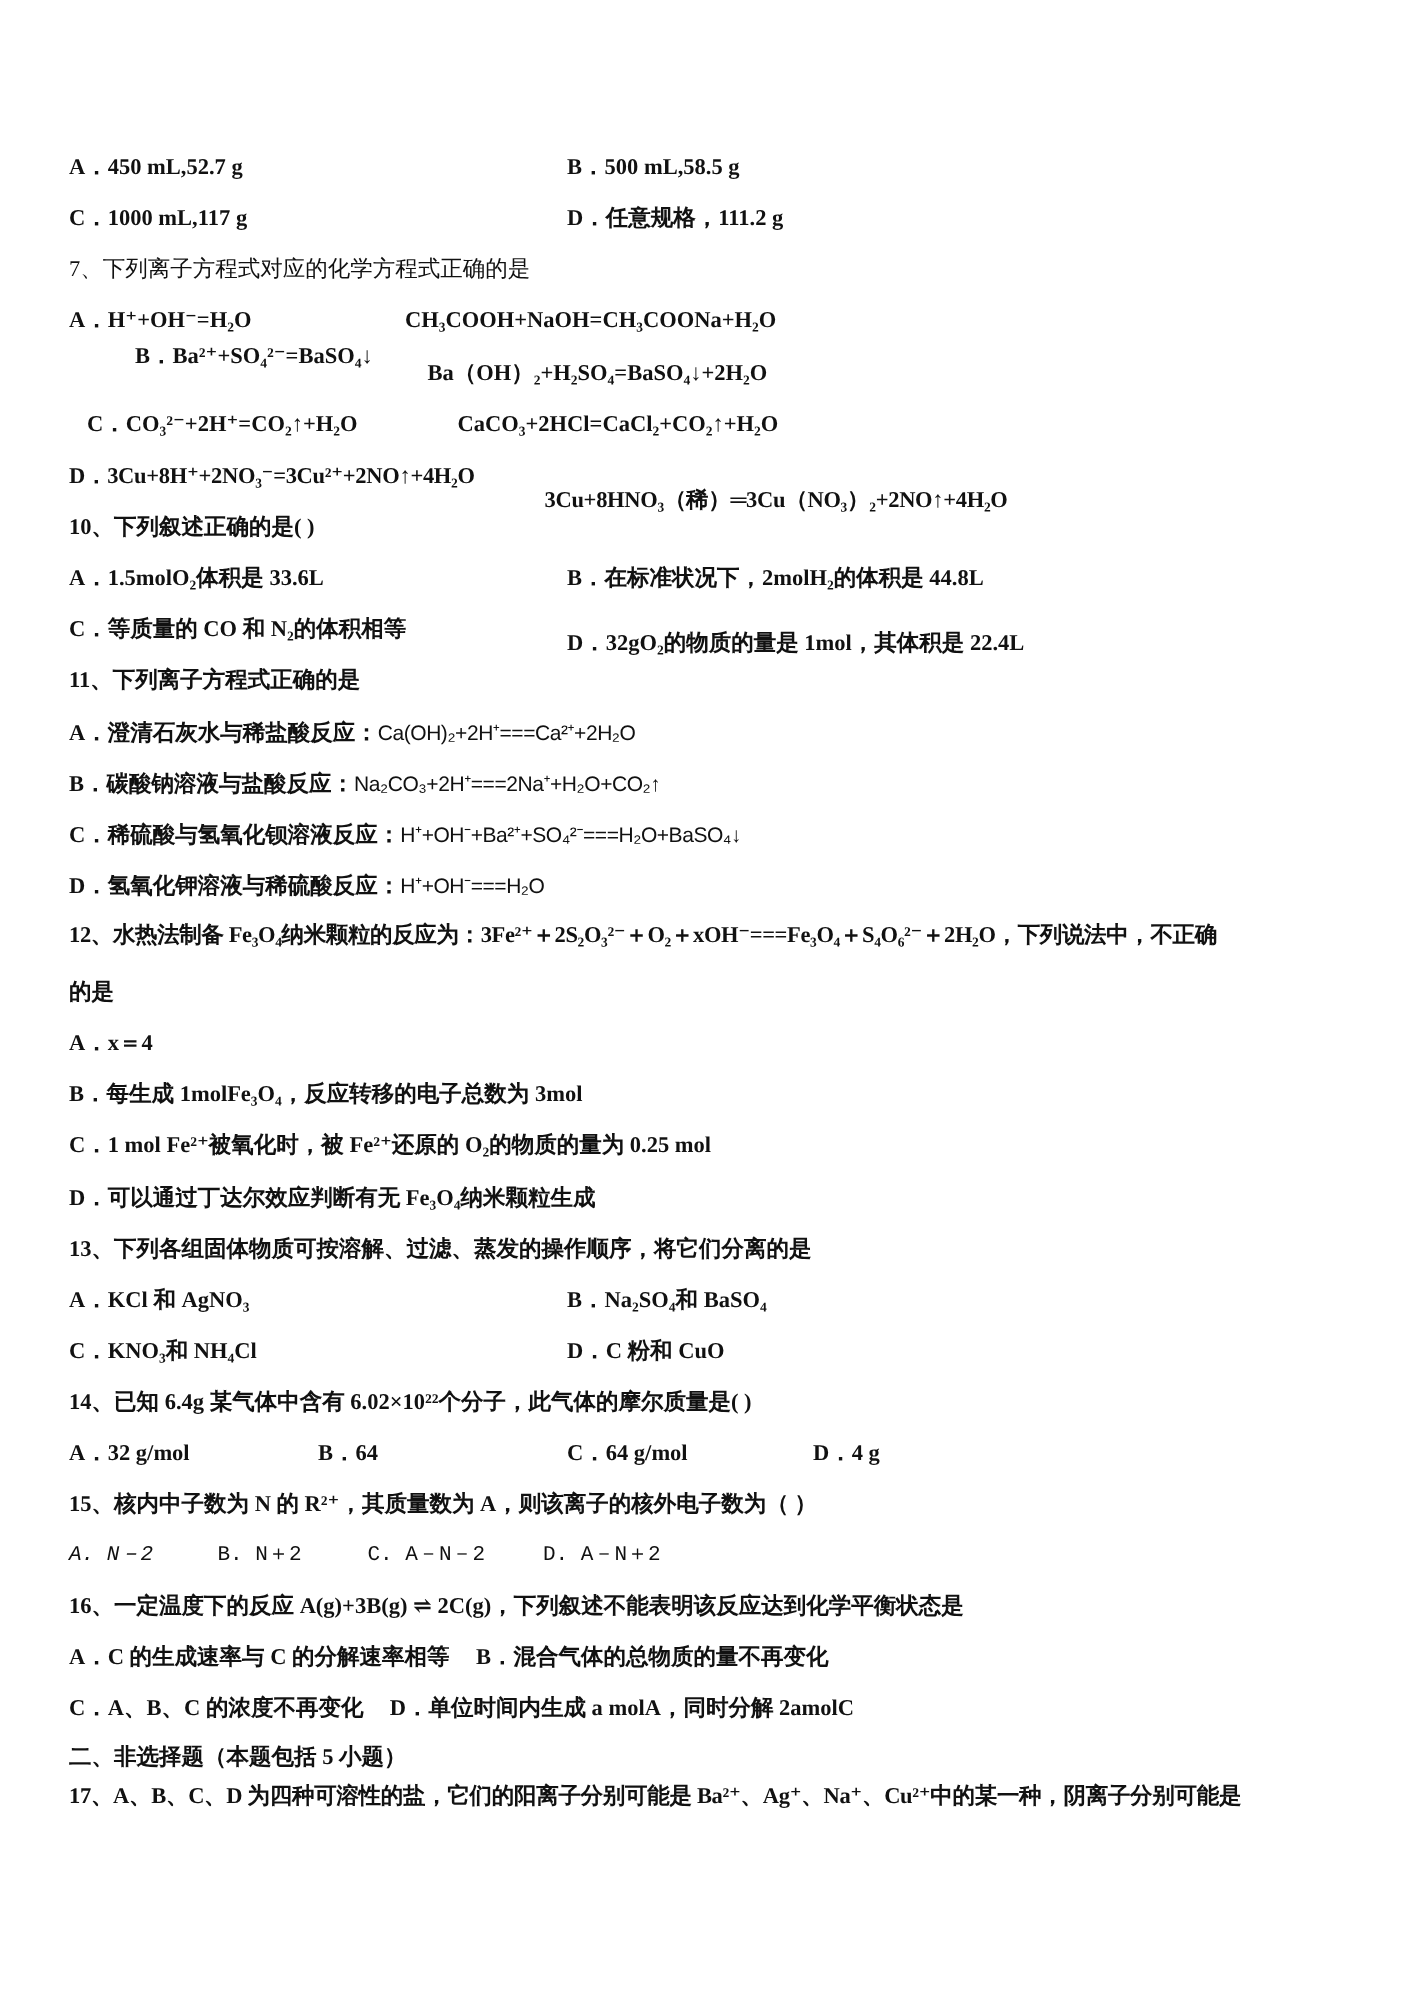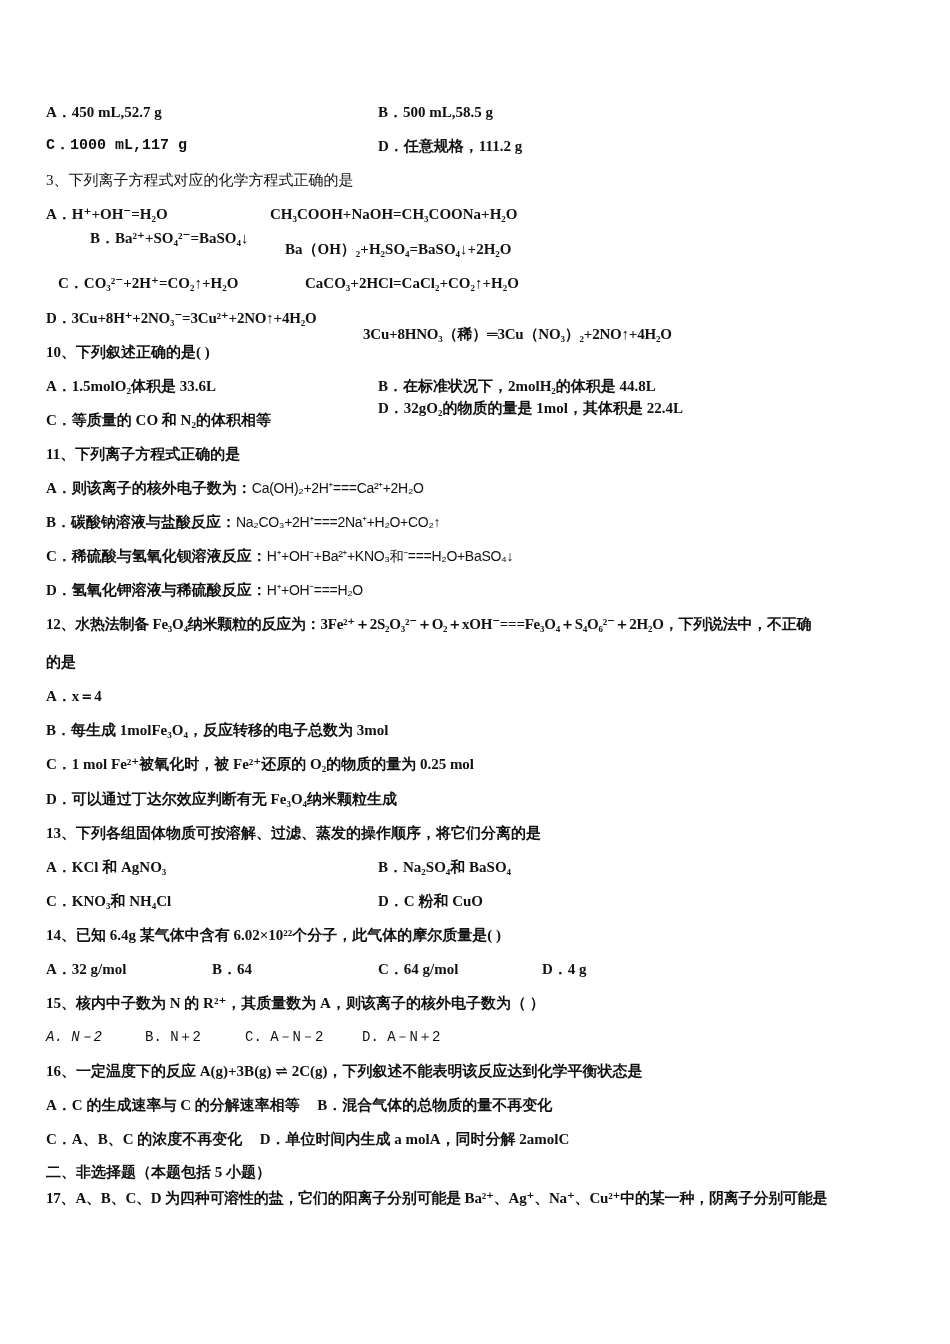--- a/index.html
+++ b/index.html
@@ -16,48 +16,48 @@
   .col2 { position: absolute; left: 378px; white-space: nowrap; }
   .narrow { font-family: "Liberation Sans Narrow", "Liberation Sans", sans-serif; font-weight: normal; font-size: 14px; letter-spacing: -0.3px; }
   .mono { font-family: "Liberation Mono", "DejaVu Sans Mono", monospace; font-size: 14px; }
   .eq2 { position: absolute; white-space: nowrap; }
 </style>
 </head>
 <body>
 
 <div class="line b" style="top:102px;">A．450 mL,52.7 g</div>
 <div class="col2 line b" style="top:102px; left:378px;">B．500 mL,58.5 g</div>
-<div class="line b" style="top:136px;font-family:Liberation Mono, monospace;">C．1000 mL,117 g</div>
+<div class="line b" style="top:136px;">C．1000 mL,117 g</div>
 <div class="col2 line b" style="top:136px; left:378px;">D．任意规格，111.2 g</div>
 
-<div class="line" style="top:170px;">3、下列离子方程式对应的化学方程式正确的是</div>
+<div class="line" style="top:170px;">7、下列离子方程式对应的化学方程式正确的是</div>
 <div class="line b" style="top:204px;">A．H⁺+OH⁻=H₂O</div>
 <div class="eq2 line b" style="top:204px; left:270px;">CH₃COOH+NaOH=CH₃COONa+H₂O</div>
 <div class="line b" style="top:228px;margin-left:44px;">B．Ba²⁺+SO₄²⁻=BaSO₄↓</div>
 <div class="eq2 line b" style="top:239px; left:285px;">Ba（OH）₂+H₂SO₄=BaSO₄↓+2H₂O</div>
 <div class="line b" style="top:273px;margin-left:12px;">C．CO₃²⁻+2H⁺=CO₂↑+H₂O</div>
 <div class="eq2 line b" style="top:273px; left:305px;">CaCO₃+2HCl=CaCl₂+CO₂↑+H₂O</div>
 <div class="line b" style="top:308px; letter-spacing:-0.2px;">D．3Cu+8H⁺+2NO₃⁻=3Cu²⁺+2NO↑+4H₂O</div>
 <div class="eq2 line b" style="top:324px; left:363px; letter-spacing:-0.2px;">3Cu+8HNO₃（稀）═3Cu（NO₃）₂+2NO↑+4H₂O</div>
 
 <div class="line b" style="top:342px;">10、下列叙述正确的是(    )</div>
 <div class="line b" style="top:376px;">A．1.5molO₂体积是 33.6L</div>
 <div class="col2 line b" style="top:376px; left:378px;">B．在标准状况下，2molH₂的体积是 44.8L</div>
 <div class="line b" style="top:410px;">C．等质量的 CO 和 N₂的体积相等</div>
-<div class="col2 line b" style="top:398px; left:378px;text-align:center;">D．32gO₂的物质的量是 1mol，其体积是 22.4L</div>
+<div class="col2 line b" style="top:419px; left:378px;text-align:center;">D．32gO₂的物质的量是 1mol，其体积是 22.4L</div>
 
 <div class="line b" style="top:444px;">11、下列离子方程式正确的是</div>
 <div class="line" style="top:478px;">
-  <span class="b">A．则该离子的核外电子数为：</span><span class="narrow">Ca(OH)₂+2H⁺===Ca²⁺+2H₂O</span>
+  <span class="b">A．澄清石灰水与稀盐酸反应：</span><span class="narrow">Ca(OH)₂+2H⁺===Ca²⁺+2H₂O</span>
 </div>
 <div class="line" style="top:512px;">
   <span class="b">B．碳酸钠溶液与盐酸反应：</span><span class="narrow">Na₂CO₃+2H⁺===2Na⁺+H₂O+CO₂↑</span>
 </div>
 <div class="line" style="top:546px;">
-  <span class="b">C．稀硫酸与氢氧化钡溶液反应：</span><span class="narrow">H⁺+OH⁻+Ba²⁺+KNO₃和⁻===H₂O+BaSO₄↓</span>
+  <span class="b">C．稀硫酸与氢氧化钡溶液反应：</span><span class="narrow">H⁺+OH⁻+Ba²⁺+SO₄²⁻===H₂O+BaSO₄↓</span>
 </div>
 <div class="line" style="top:580px;">
   <span class="b">D．氢氧化钾溶液与稀硫酸反应：</span><span class="narrow">H⁺+OH⁻===H₂O</span>
 </div>
 
 <div class="line b" style="top:614px; letter-spacing:-0.25px;">12、水热法制备 Fe₃O₄纳米颗粒的反应为：3Fe²⁺＋2S₂O₃²⁻＋O₂＋xOH⁻===Fe₃O₄＋S₄O₆²⁻＋2H₂O，下列说法中，不正确</div>
 <div class="line b" style="top:652px;">的是</div>
 <div class="line b" style="top:686px;">A．x＝4</div>
 <div class="line b" style="top:720px;">B．每生成 1molFe₃O₄，反应转移的电子总数为 3mol</div>
 <div class="line b" style="top:754px;">C．1 mol Fe²⁺被氧化时，被 Fe²⁺还原的 O₂的物质的量为 0.25 mol</div>

